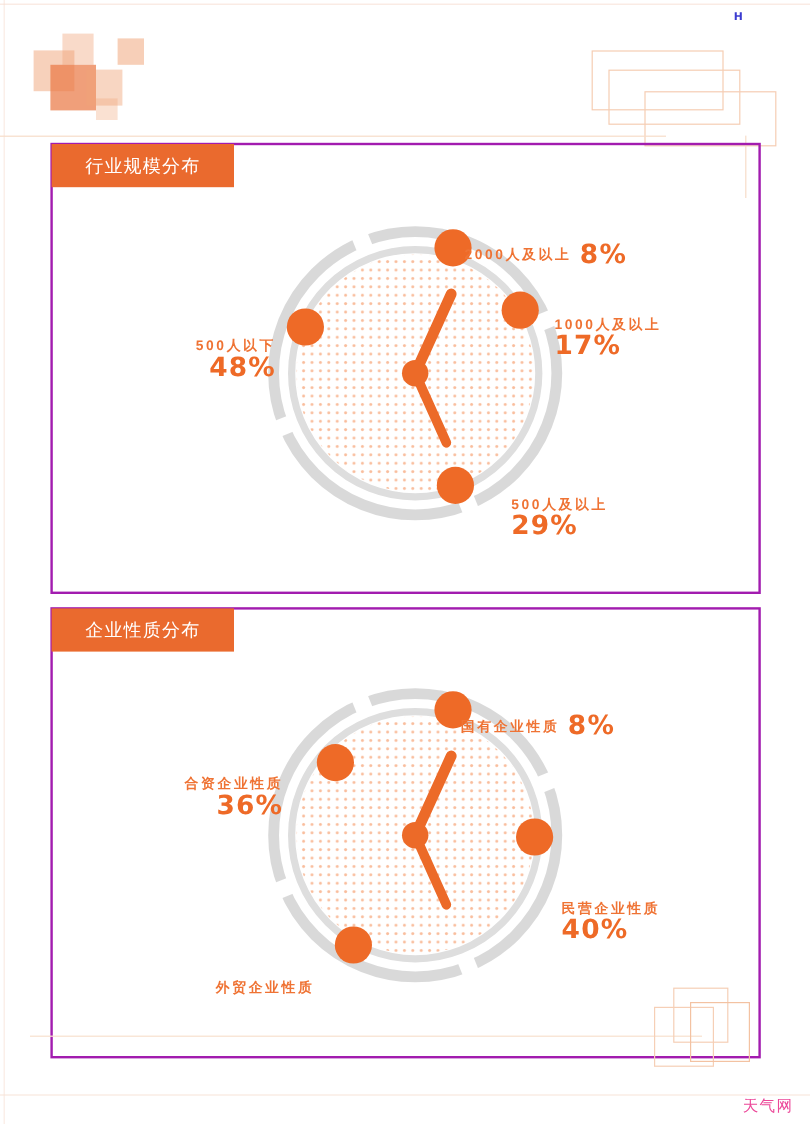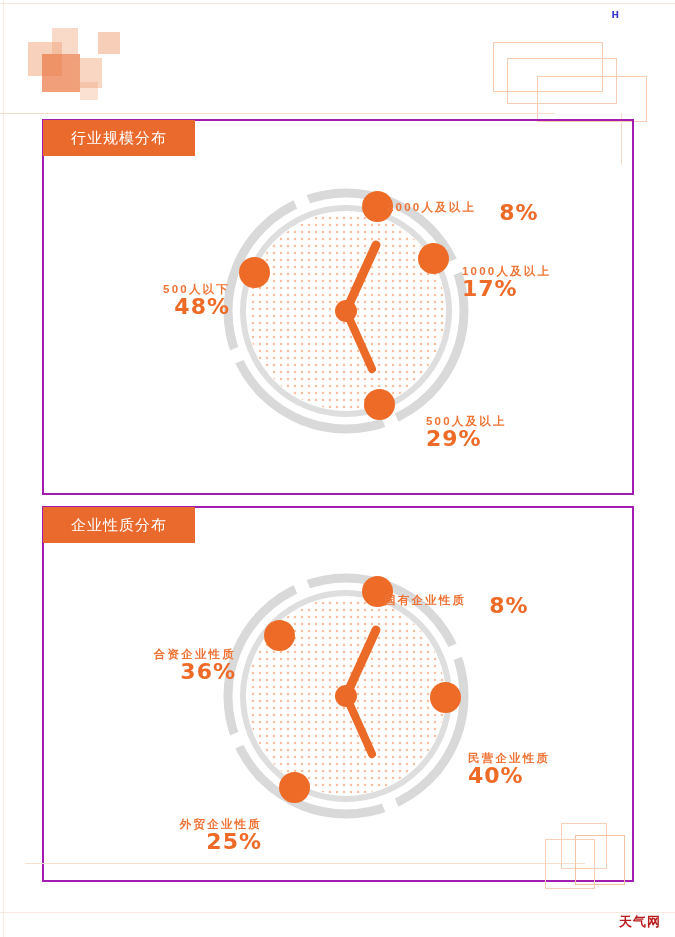--- a/index.html
+++ b/index.html
@@ -78,37 +78,37 @@
   
   .glabel{position:absolute;color:#f07434;white-space:nowrap;line-height:1.05;}
   .glabel .lname{
     display:block;font-size:11.5px;font-weight:700;letter-spacing:2.2px;
     color:#ef7334;
   }
   .glabel .lval{
     display:block;font-size:22px;font-weight:700;letter-spacing:1px;color:#ee6a27;
     font-family:"DejaVu Sans",sans-serif;
   }
-  .glabel.inline{display:flex;align-items:flex-start;gap:23px;}
+  .glabel.inline{display:flex;align-items:center;gap:7px;}
   .glabel.inline .lname{display:inline-block;}
   .glabel.inline .lval{display:inline-block;}
   .glabel.right{text-align:left;}
   .glabel.leftal{text-align:right;}
 
   
   .deco-rects-bot{position:absolute;right:38px;bottom:42px;width:92px;height:72px;}
   .deco-rects-bot b{position:absolute;display:block;border:1px solid #f6cfb6;}
   .br1{left:0px; top:16px;width:48px;height:48px;}
   .br2{left:16px;top:0px; width:44px;height:44px;}
   .br3{left:30px;top:12px;width:48px;height:48px;border-color:#f3c2a2 !important;}
   .br-line{position:absolute;left:-520px;top:40px;width:560px;height:1px;background:#f8e0ce;}
 
   .watermark{
     position:absolute;right:14px;bottom:6px;
-    font-size:13px;font-weight:700;color:#b91c1c;letter-spacing:1px;
+    font-size:13px;font-weight:400;color:#ec4899;letter-spacing:1px;
   }
 </style>
 </head>
 <body>
 
 <div class="page">
 
   <div class="hairline-top"></div>
   <div class="hairline-left"></div>
   <div class="hairline-bottom"></div>
@@ -249,21 +249,20 @@
         <span class="lval">8%</span>
       </div>
 
       <div class="glabel right" style="left:424px;top:192px;margin-top:16px;">
         <span class="lname">民营企业性质</span>
         <span class="lval">40%</span>
       </div>
 
       <div class="glabel leftal" style="left:68px;top:274px;width:150px;">
         <span class="lname">外贸企业性质</span>
-        <span class="lval">25%</span>
       </div>
 
       <div class="glabel leftal" style="left:40px;top:104px;width:152px;">
         <span class="lname">合资企业性质</span>
         <span class="lval">36%</span>
       </div>
 
     </div>
   </div>
 

